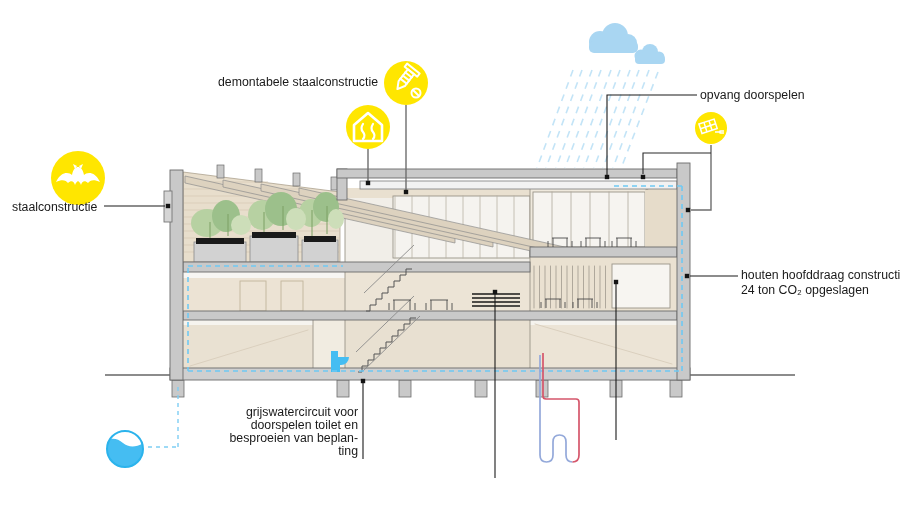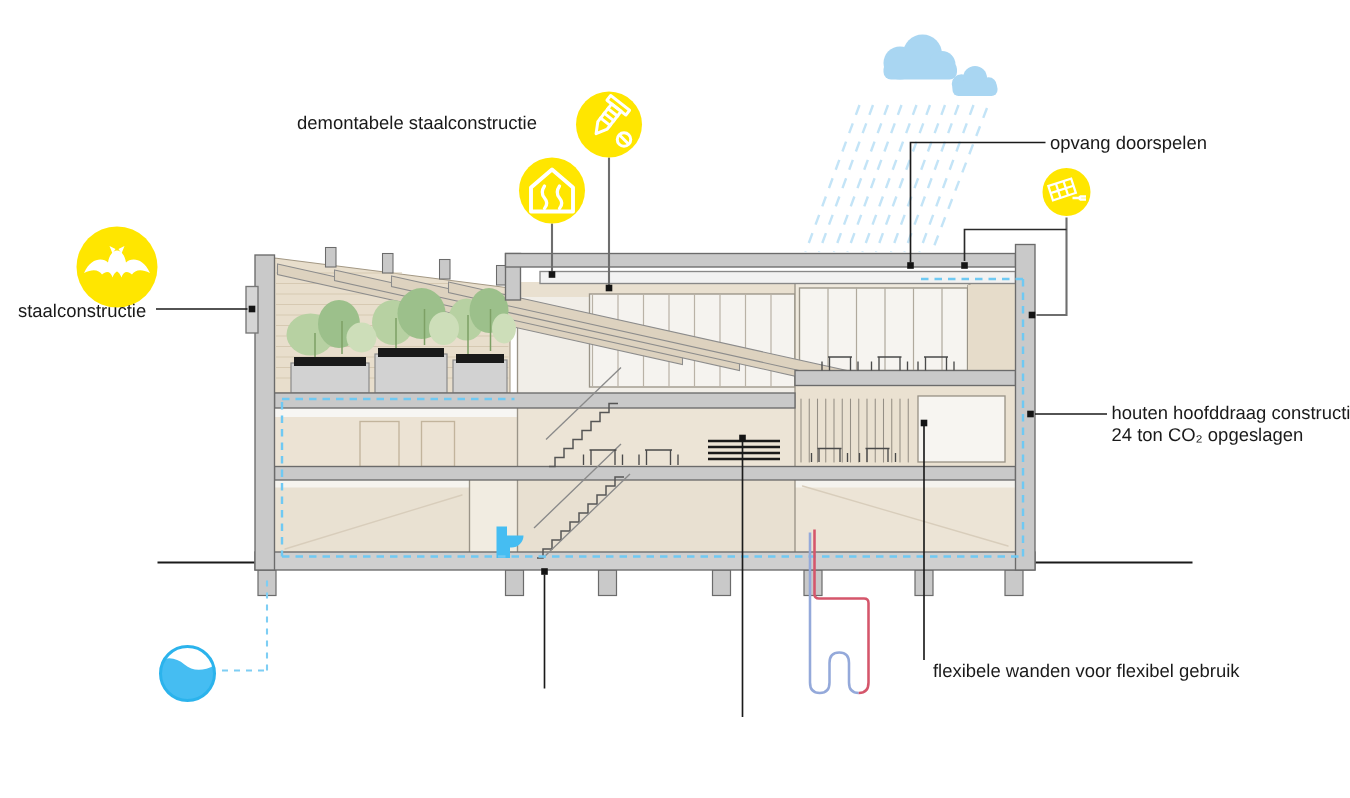--- a/index.html
+++ b/index.html
@@ -9,21 +9,21 @@
     --dash-blue:#6fc9f3;
     --ink:#1a1a1a;
   }
   html,body{margin:0;padding:0;background:#fff;}
   .stage{
     position:relative;width:900px;height:532px;background:#ffffff;overflow:hidden;
     font-family:"Liberation Sans",sans-serif;color:var(--ink);
   }
   .stage svg.scene{position:absolute;left:0;top:0;}
   .lbl{position:absolute;font-size:12.3px;line-height:15px;white-space:nowrap;z-index:5;}
-  .lbl.r{text-align:center;}
+  .lbl.r{text-align:right;}
   .lbl.tight{line-height:13px;}
   .ln{display:block;}
   .yc{
     position:absolute;border-radius:50%;background:var(--accent-yellow);
     display:flex;align-items:center;justify-content:center;z-index:4;
   }
 </style>
 </head>
 <body>
 
@@ -280,18 +280,23 @@
   <div class="lbl" style="left:700px;top:88px">opvang doorspelen</div>
 
 
   <div class="lbl" style="left:12px;top:200px">staalconstructie</div>
 
   <div class="lbl" style="left:741px;top:268px">
     <span class="ln">houten hoofddraag constructie</span>
     <span class="ln">24 ton CO₂ opgeslagen</span>
   </div>
 
-
-
-
-  <div class="lbl" style="left:622px;top:440px">flexibele wanden voor flexibel gebruik</div>
+  <div class="lbl r tight" style="left:198px;top:406px;width:160px">
+    <span class="ln">grijswatercircuit voor</span>
+    <span class="ln">doorspelen toilet en</span>
+    <span class="ln">besproeien van beplan-</span>
+    <span class="ln">ting</span>
+  </div>
+
+
+
 
 </div>
 
 </body></html>

